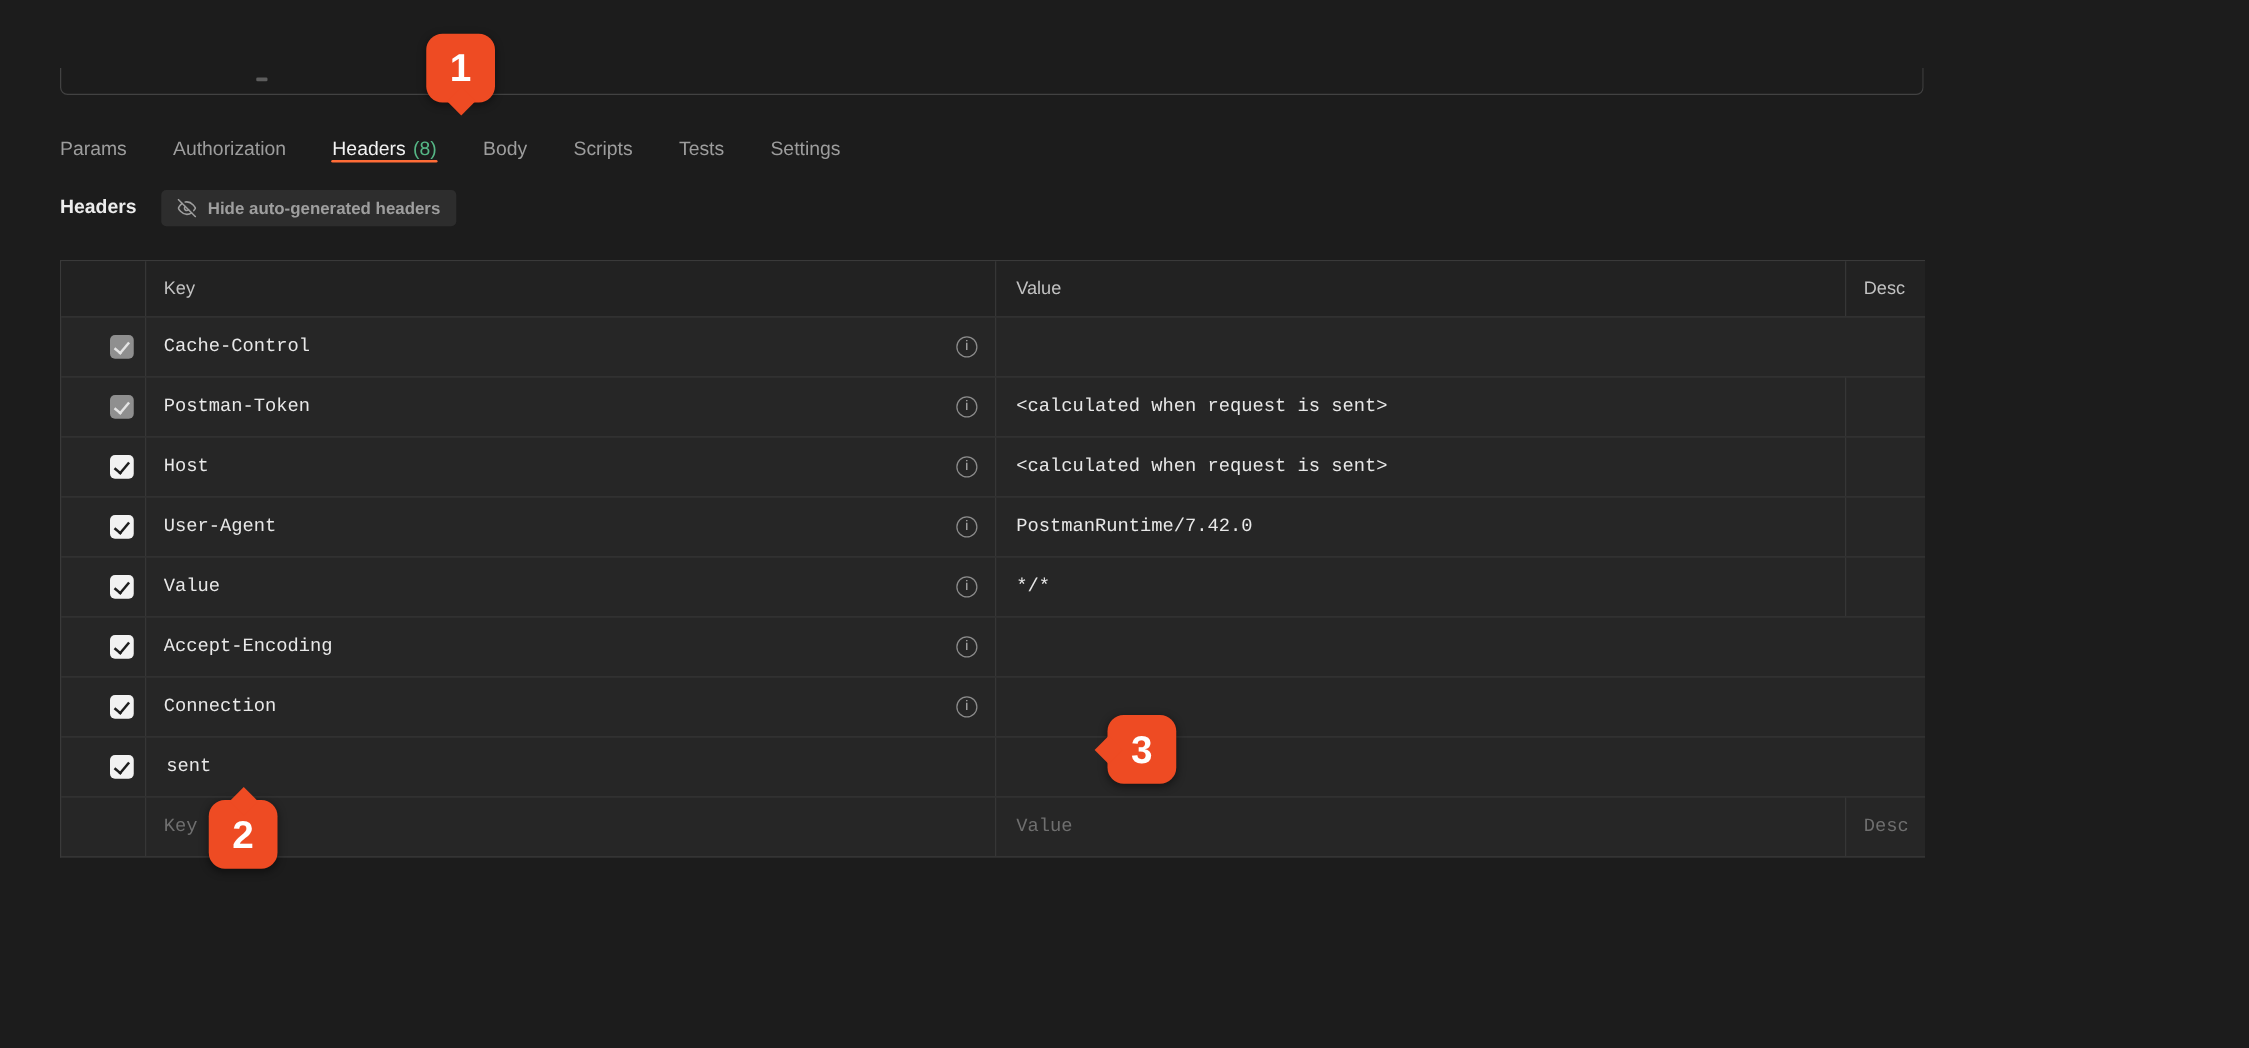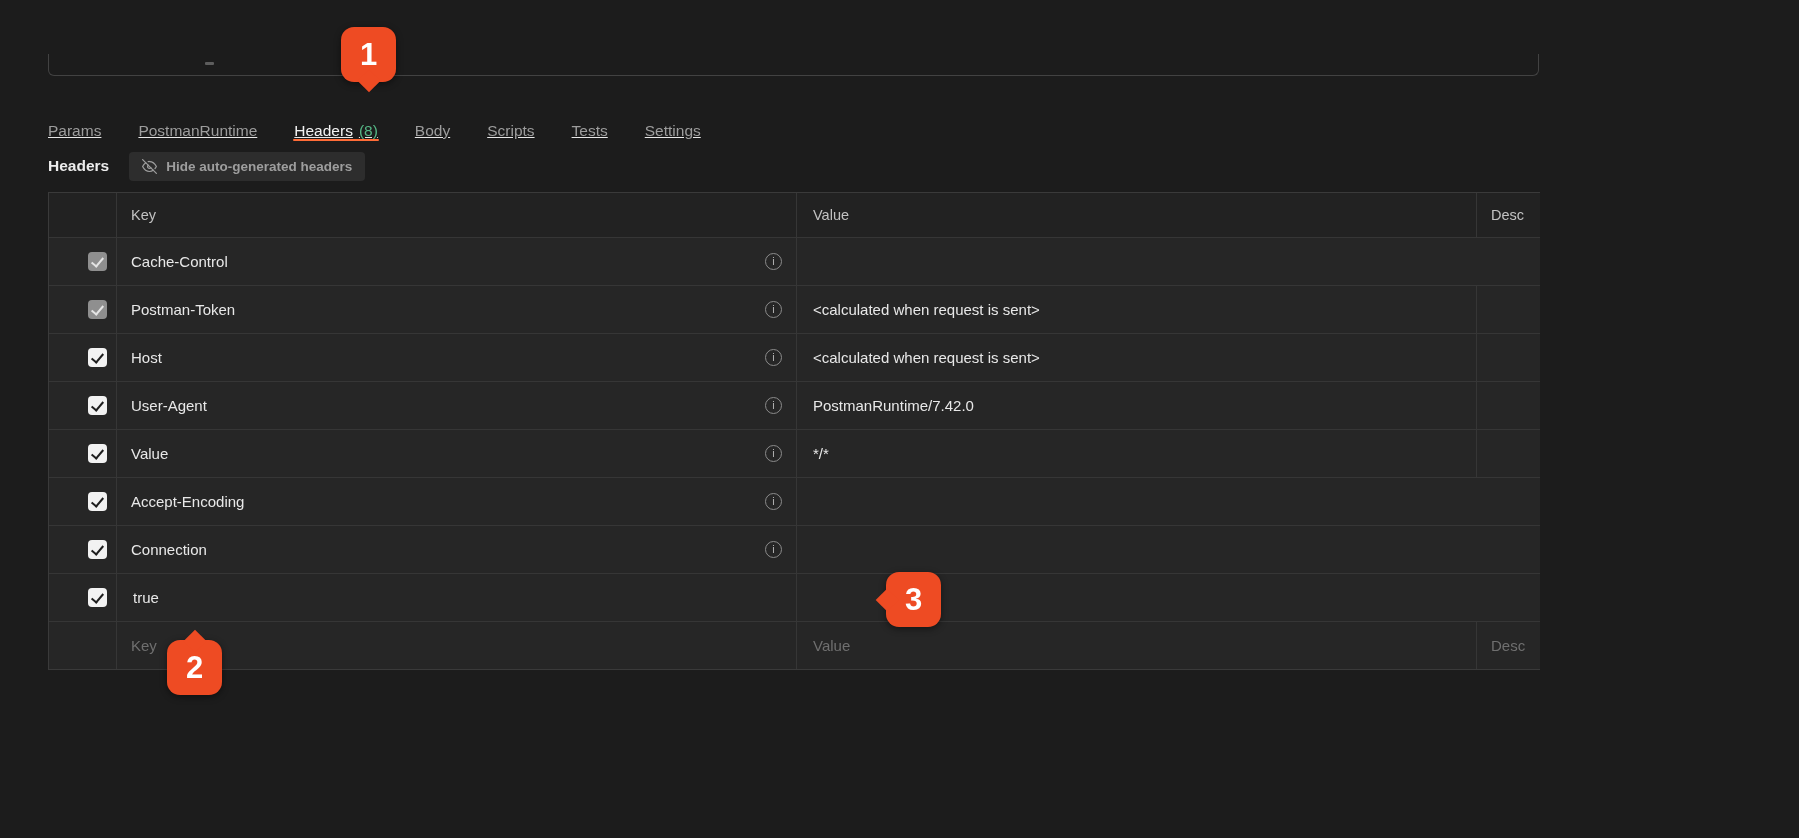--- a/index.html
+++ b/index.html
@@ -18,52 +18,52 @@
 
   
   .url-bar-remnant{
     position:absolute; left:48px; top:54px; width:1491px; height:22px;
     border-left:1px solid #424242; border-bottom:1px solid #424242; border-right:1px solid #424242;
     border-bottom-left-radius:6px; border-bottom-right-radius:6px;
   }
   .url-dash{position:absolute; left:205px; top:62px; width:9px; height:3px; background:#5d5d5d; border-radius:1px;}
 
   
-  .tabbar{position:absolute; left:48px; top:100px; height:40px; display:flex; gap:37px; align-items:flex-end;text-decoration:underline;}
+  .tabbar{position:absolute; left:48px; top:100px; height:40px; display:flex; gap:37px; align-items:center;}
   .tab{position:relative; display:flex; align-items:center; gap:6px; font-size:15.5px; color:#9d9d9d; cursor:pointer; white-space:nowrap;}
   .tab.active{color:#f2f2f2;}
   .tab-count{color:var(--green);}
   .tab-underline{position:absolute; left:-1px; right:-1px; bottom:-1px; height:2.5px; background:var(--accent); border-radius:2px;}
 
   
   .section-head{position:absolute; left:48px; top:150px; height:32px; display:flex; align-items:center; gap:20px;}
   .section-title{font-size:15.5px; font-weight:700; color:#ececec;}
   .pill{
     display:inline-flex; align-items:center; gap:9px; background:#2d2d2d; border:none;
     border-radius:4px; padding:7px 13px; color:#9e9e9e; font-size:13.5px; font-weight:600;
     font-family:inherit; cursor:pointer;
   }
   .pill svg{display:block;}
 
   
   .htable{
-    position:absolute; left:48px; top:192px; width:1492px;
+    position:absolute; left:48px; top:208px; width:1492px;
     background:var(--row-bg);
     border-top:1px solid var(--border); border-left:1px solid var(--border); border-bottom:1px solid var(--border);
   }
   .trow{display:flex; height:48px; border-top:1px solid #363636;}
   .trow:first-child{border-top:none;}
   .trow.thead{height:44px; background:var(--head-bg);}
   .cell{display:flex; align-items:center; overflow:hidden; white-space:nowrap;}
   .cb-cell{width:68px; padding-left:39px; border-right:1px solid #363636; flex:none;}
   .key-cell{width:680px; padding:0 14px; border-right:1px solid #363636; flex:none;}
   .value-cell{width:680px; padding:0 16px; border-right:1px solid #363636; flex:none;text-align:center;}
   .desc-cell{flex:1; min-width:0; padding:0 14px;}
   .head{font-size:14.5px; font-weight:500; color:#c2c2c2;}
-  .cell-text{font-size:15px; color:var(--text); overflow:hidden; text-overflow:clip;}
+  .cell-text{font-size:15px; color:var(--text); overflow:hidden; text-overflow:clip;font-family:Liberation Mono, monospace;}
   .ph{color:var(--ph);}
 
   
   .checkbox{width:19px; height:19px; border-radius:4px; background:#f2f2f2; position:relative; cursor:pointer; flex:none;}
   .checkbox.checked::after{
     content:""; position:absolute; left:6px; top:2.5px; width:5px; height:10px;
     border-right:2.4px solid #1e1e1e; border-bottom:2.4px solid #1e1e1e; transform:rotate(40deg);
   }
   .checkbox.dimmed{background:#8f8f8f;}
   .checkbox.dimmed.checked::after{border-color:#e4e4e4;}
@@ -96,21 +96,21 @@
 <div class="stage">
 
   <div class="url-bar-remnant"></div>
   <div class="url-dash"></div>
 
   <nav class="tabbar">
     <div class="tab">
       <span>Params</span>
     </div>
     <div class="tab">
-      <span>PostmanRuntime</span>
+      <span>Authorization</span>
     </div>
     <div class="tab active">
       <span>Headers</span>
       <span class="tab-count">(8)</span>
       <div class="tab-underline"></div>
     </div>
     <div class="tab">
       <span>Body</span>
     </div>
     <div class="tab">
@@ -233,21 +233,21 @@
         <span class="info-icon">i</span>
       </div>
       <div class="cell desc-cell"></div>
     </div>
 
     <div class="trow">
       <div class="cell cb-cell">
           <span class="checkbox checked"></span>
         </div>
       <div class="cell value-cell">
-          <span class="cell-text">true</span>
+          <span class="cell-text">sent</span>
         </div>
       <div class="cell desc-cell"></div>
     </div>
 
     <div class="trow">
       <div class="cell cb-cell"></div>
       <div class="cell key-cell">
         <span class="cell-text ph">Key</span>
       </div>
       <div class="cell value-cell">

